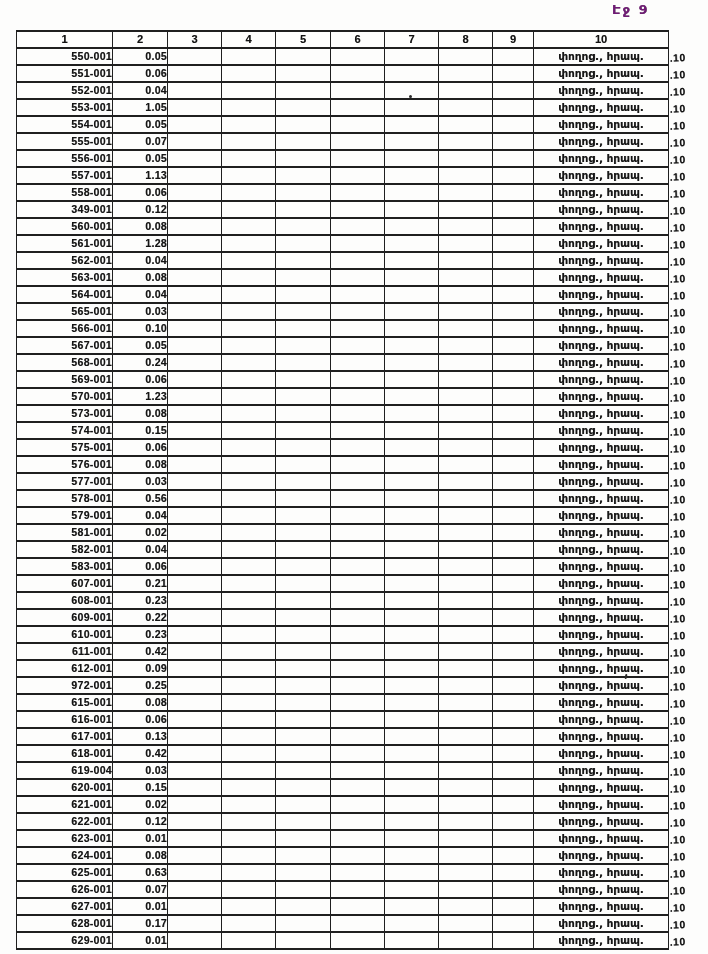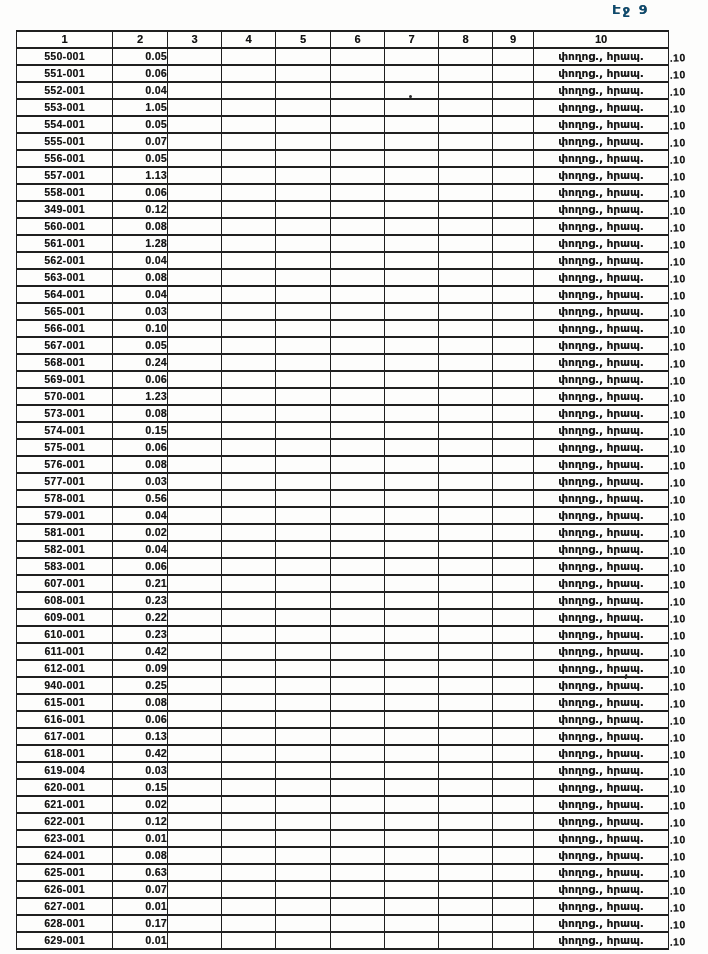--- a/index.html
+++ b/index.html
@@ -6,21 +6,21 @@
   body{
     width:708px;height:954px;position:relative;overflow:hidden;
     background:#fdfdfc;
     font-family:"Liberation Sans","DejaVu Sans",sans-serif;
     color:#161616;
   }
   .page{position:absolute;inset:0;}
   .page-label{
     position:absolute;top:2px;left:612px;
     font-family:"DejaVu Sans",sans-serif;
-    font-size:13px;font-weight:700;letter-spacing:2px;color:#0c4a6e;
+    font-size:13px;font-weight:700;letter-spacing:2px;color:#701a75;
     text-shadow:0.3px 0.3px 0.4px rgba(20,20,20,.55);
   }
   table.grid{
     position:absolute;left:16px;top:30px;
     border-collapse:collapse;table-layout:fixed;
   }
   table.grid th, table.grid td{
     border:1px solid #1f1f1f;
     border-bottom-width:2px;
     padding:0;margin:0;overflow:hidden;white-space:nowrap;
@@ -28,21 +28,21 @@
   }
   table.grid th{
     border-top-width:2px;
     height:15px;line-height:15px;
     font-size:11px;font-weight:700;text-align:center;color:#121212;
   }
   table.grid td{
     height:15px;line-height:15px;
     font-size:10.5px;font-weight:700;color:#151515;
   }
-  td.c-id{text-align:center;padding-left:4px;letter-spacing:.3px;}
+  td.c-id{text-align:right;padding-left:4px;letter-spacing:.3px;}
   td.c-val{text-align:right;letter-spacing:.3px;}
   td.c-cat{
     text-align:center;padding-left:5px;font-size:10px;
     font-family:"DejaVu Sans",sans-serif;font-weight:700;
   }
   th.c-mark, td.c-mark{
     border:none !important;background:transparent;
     font-size:8px;font-weight:400;color:#4c4c4c;
     text-align:left;padding-left:10px;vertical-align:bottom;
     text-shadow:none;letter-spacing:.5px;
@@ -564,21 +564,21 @@
           <td></td>
           <td></td>
           <td></td>
           <td></td>
           <td></td>
           <td></td>
           <td class="c-cat">փողոց., հրապ.</td>
           <td class="c-mark">.10</td>
         </tr>
         <tr>
-          <td class="c-id">940-001</td>
+          <td class="c-id">972-001</td>
           <td class="c-val">0.25</td>
           <td></td>
           <td></td>
           <td></td>
           <td></td>
           <td></td>
           <td></td>
           <td></td>
           <td class="c-cat">փողոց., հրապ.</td>
           <td class="c-mark">.10</td>

